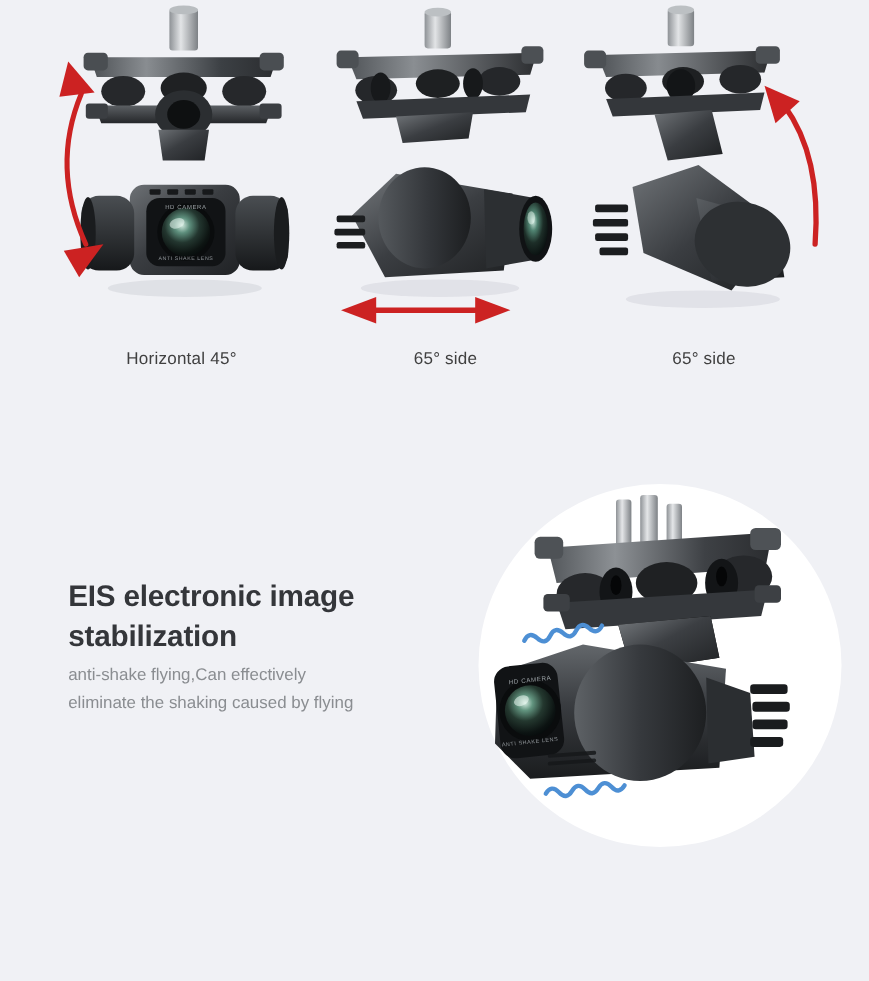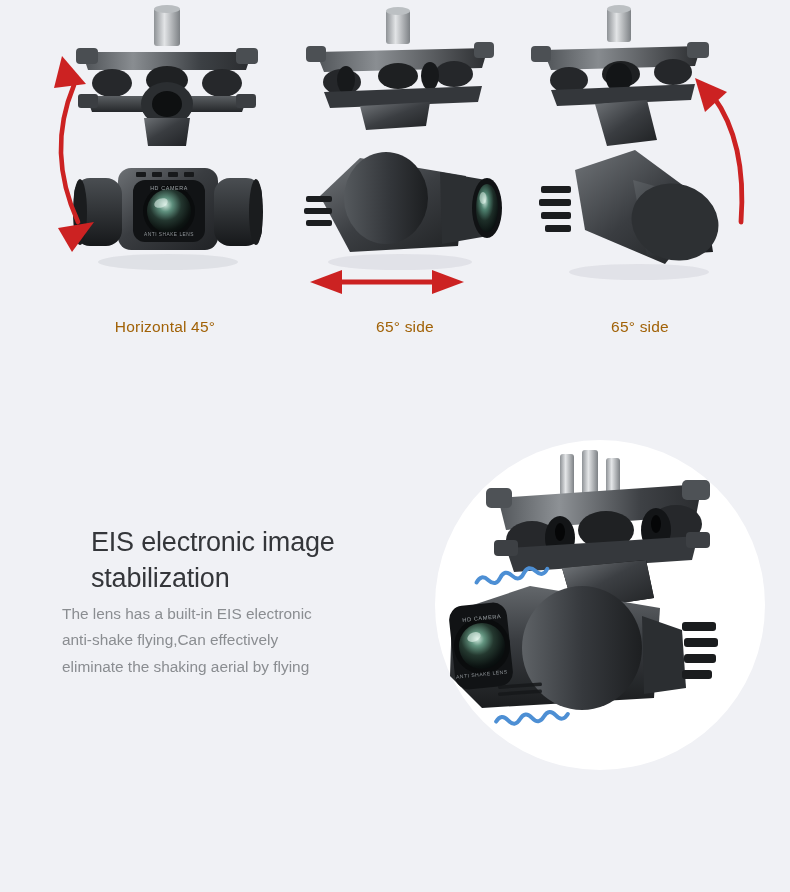--- a/index.html
+++ b/index.html
@@ -13,31 +13,31 @@
 
   
   .row-top{position:absolute;left:0;top:0;width:790px;height:360px;}
   .gcell{position:absolute;top:0;height:360px;}
   .gcell.c1{left:40px;width:250px;}
   .gcell.c2{left:290px;width:230px;}
   .gcell.c3{left:515px;width:250px;}
 
   .caption{
     position:absolute;left:0;width:100%;top:318px;
-    text-align:center;font-size:15.5px;color:#a16207;
+    text-align:center;font-size:15.5px;color:#404040;
     letter-spacing:.2px;white-space:nowrap;
   }
 
   .art{position:absolute;left:0;top:0;width:100%;height:300px;}
 
   
   .headline{
     position:absolute;left:62px;top:503px;width:330px;
-    font-size:27px;line-height:1.33;font-weight:normal;
-    color:#34363a;letter-spacing:-.2px;margin-left:29px;
+    font-size:27px;line-height:1.33;font-weight:bold;
+    color:#34363a;letter-spacing:-.2px;
   }
   .bodycopy{
     position:absolute;left:62px;top:601px;width:345px;
     font-size:15.4px;line-height:1.72;color:#8a8d91;
   }
   .bodycopy .ln{display:block;white-space:nowrap;}
 
   
   .spot{
     position:absolute;left:435px;top:440px;
@@ -266,23 +266,22 @@
           <path d="M180 78 L212 92 L190 112 Z" fill="#cc2222"></path>
         </g>
       </svg>
       <div class="caption">65° side</div>
     </div>
   </div>
 
   <h2 class="headline">EIS electronic image stabilization</h2>
 
   <div class="bodycopy">
-    <span class="ln">The lens has a built-in EIS electronic</span>
     <span class="ln">anti-shake flying,Can effectively</span>
-    <span class="ln">eliminate the shaking aerial by flying</span>
+    <span class="ln">eliminate the shaking caused by flying</span>
   </div>
 
   <div class="spot"></div>
 
   <svg class="eis-art" viewBox="0 0 380 340">
     <defs>
       <linearGradient id="ge-a" x1="0" y1="0" x2="1" y2="1">
         <stop offset="0" stop-color="#787c80"></stop>
           <stop offset=".45" stop-color="#3c3f43"></stop>
           <stop offset="1" stop-color="#1f2123"></stop>

